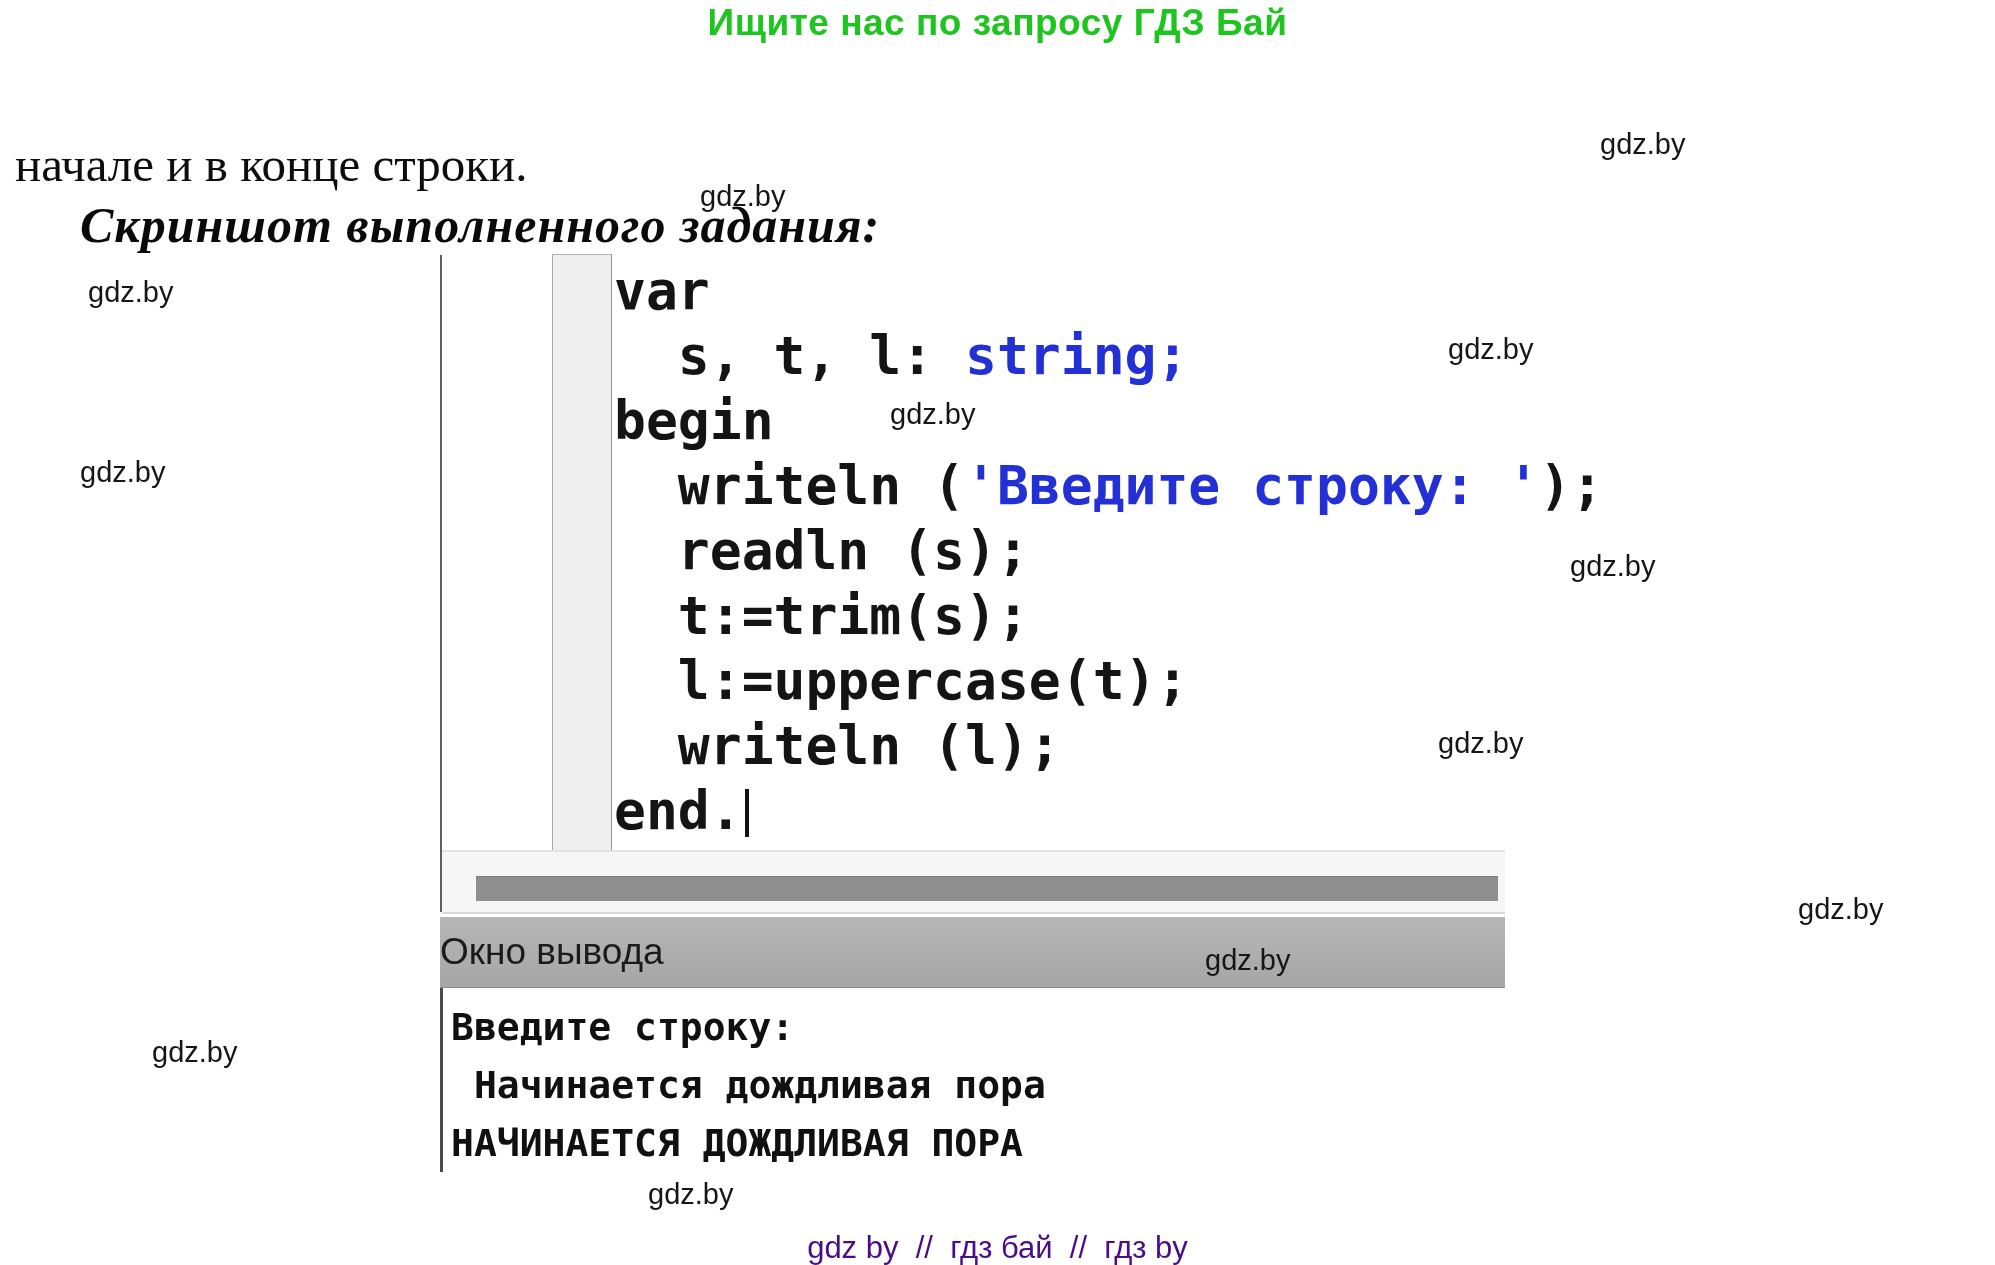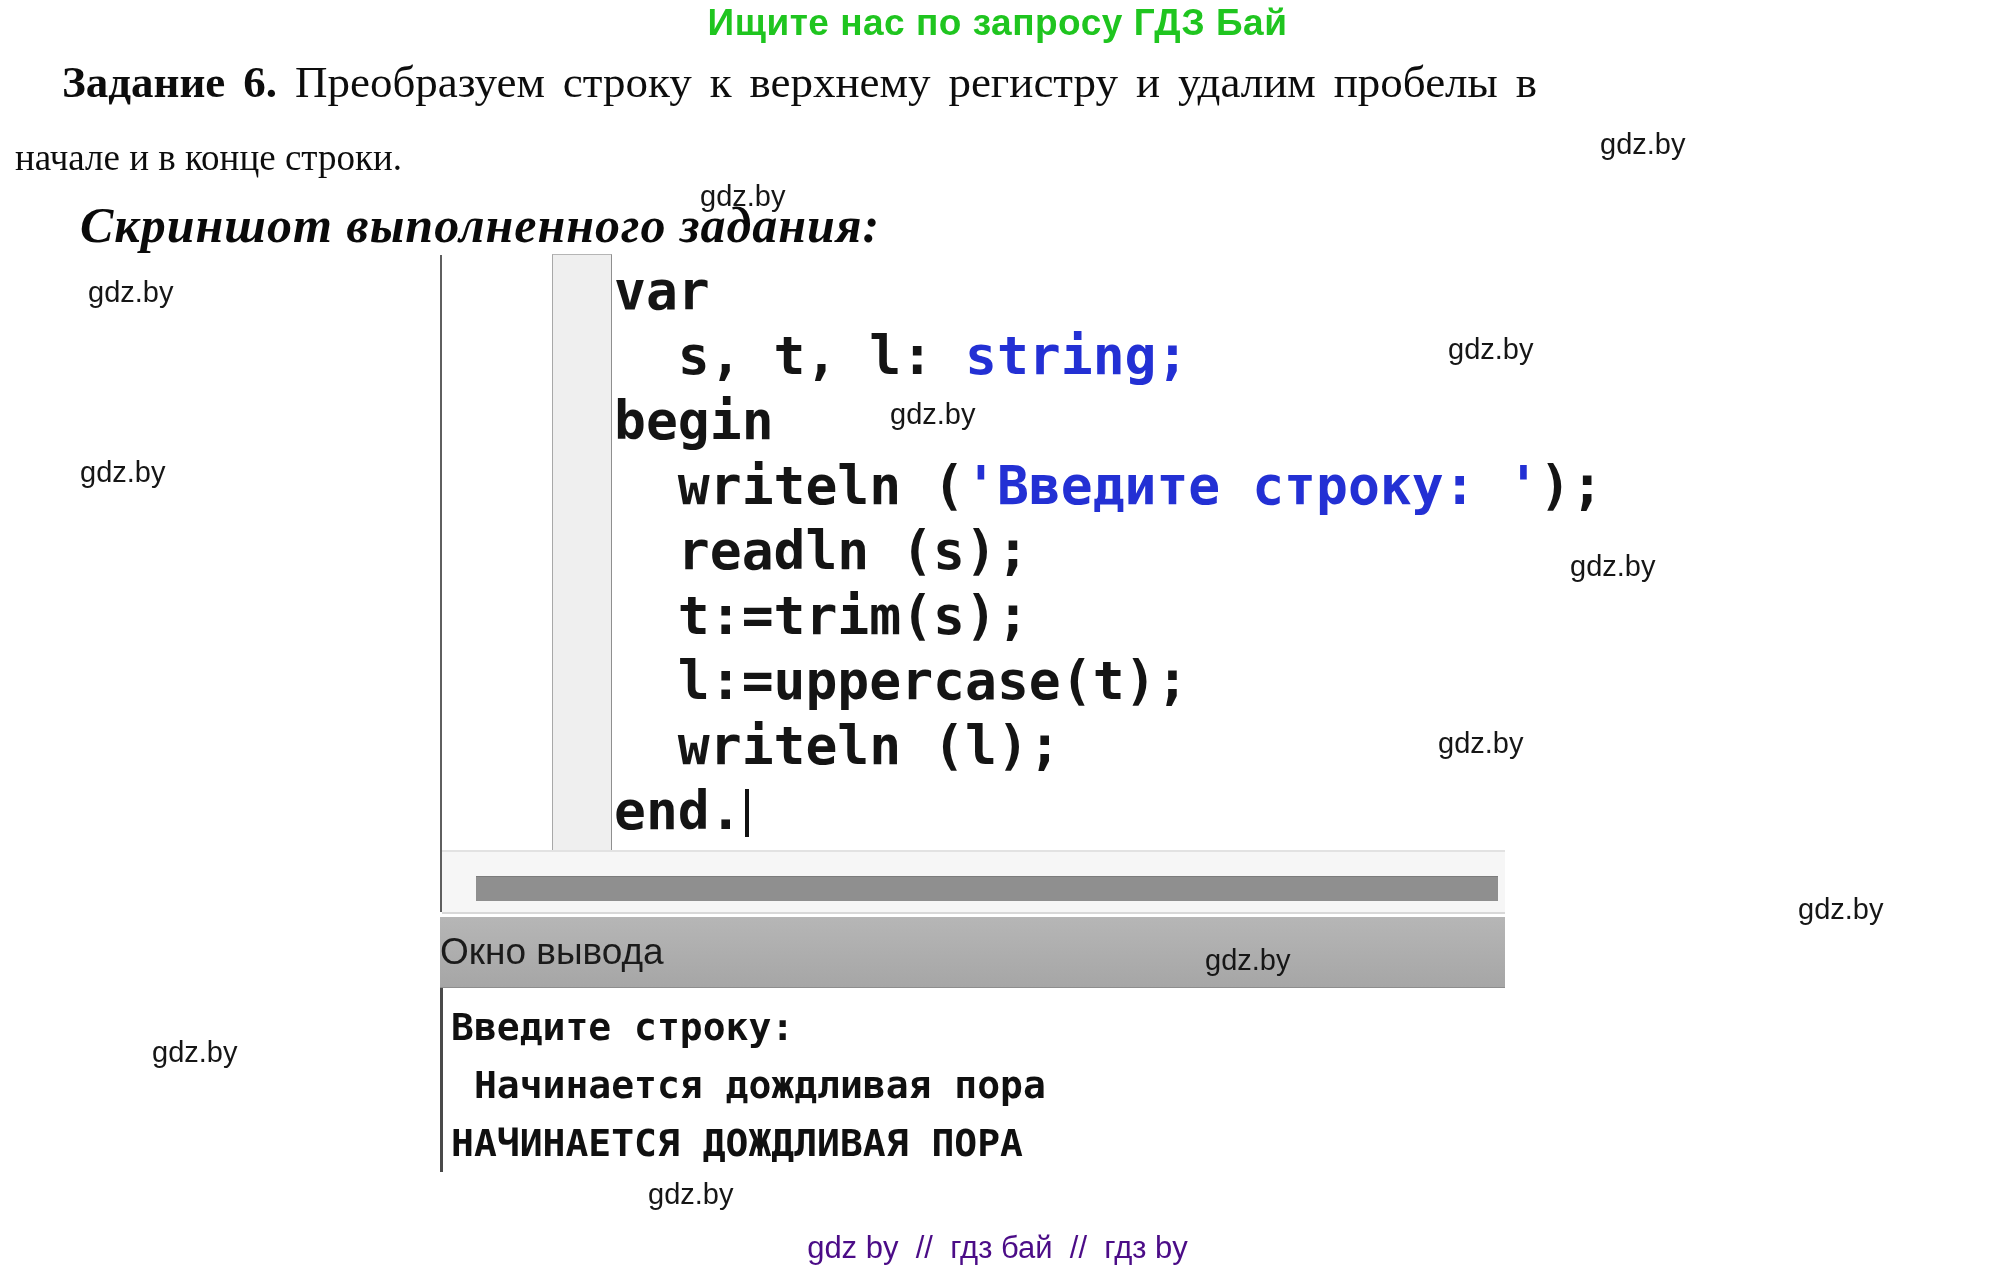--- a/index.html
+++ b/index.html
@@ -10,21 +10,21 @@
   .promo-top{position:absolute;top:2px;left:0;width:100%;text-align:center;
     font-size:37px;font-weight:bold;color:var(--promo-top,#1fc51f);letter-spacing:0.5px;}
 
   
   .para-line1{position:absolute;left:15px;top:56px;width:1522px;
     font-family:"Liberation Serif",serif;font-size:45px;color:#0d0d0d;
     text-indent:47px;text-align:justify;text-align-last:justify;white-space:nowrap;
     word-spacing:6px;}
   .para-line1 .task-label{font-weight:bold;}
   .para-line2{position:absolute;left:15px;top:136px;
-    font-family:"Liberation Serif",serif;font-size:37px;color:#0d0d0d;}
+    font-family:"Liberation Serif",serif;font-size:49px;color:#0d0d0d;}
   .subtitle{position:absolute;left:80px;top:196px;
     font-family:"Liberation Serif",serif;font-size:50px;font-weight:bold;font-style:italic;
     color:#0a0a0a;letter-spacing:1px;}
 
   
   .editor-left-border{position:absolute;left:440px;top:255px;width:2px;height:657px;background:#5f5f5f;}
   .gutter{position:absolute;left:552px;top:254px;width:58px;height:596px;
     background:#efefef;border-left:1px solid #a8a8a8;border-right:1px solid #8f8f8f;border-top:1px solid #b5b5b5;}
   .code-area{position:absolute;left:614px;top:258px;width:895px;height:592px;background:#ffffff;}
   .code-line{white-space:pre;font-family:"DejaVu Sans Mono",monospace;font-weight:bold;
@@ -57,21 +57,20 @@
   
   .wm{position:absolute;font-size:29px;color:#161616;font-family:"Liberation Sans",sans-serif;}
 </style>
 </head>
 <body>
 
 <div id="page">
 
   <div class="promo-top">Ищите нас по запросу ГДЗ Бай</div>
 
-  <div class="para-line1"><span class="task-label">Задание 6.</span><span> Преобразуем строку к верхнему регистру и удалим пробелы в</span></div>
   <div class="para-line2">начале и в конце строки.</div>
 
   <div class="subtitle">Скриншот выполненного задания:</div>
 
   <div class="editor-left-border"></div>
   <div class="gutter"></div>
   <div class="code-area" id="code-lines">
       <div class="code-line"><span class="tok">var</span></div>
       <div class="code-line"><span class="tok">  s, t, l: </span><span class="tok-blue">string;</span></div>
       <div class="code-line"><span class="tok">begin</span></div>

